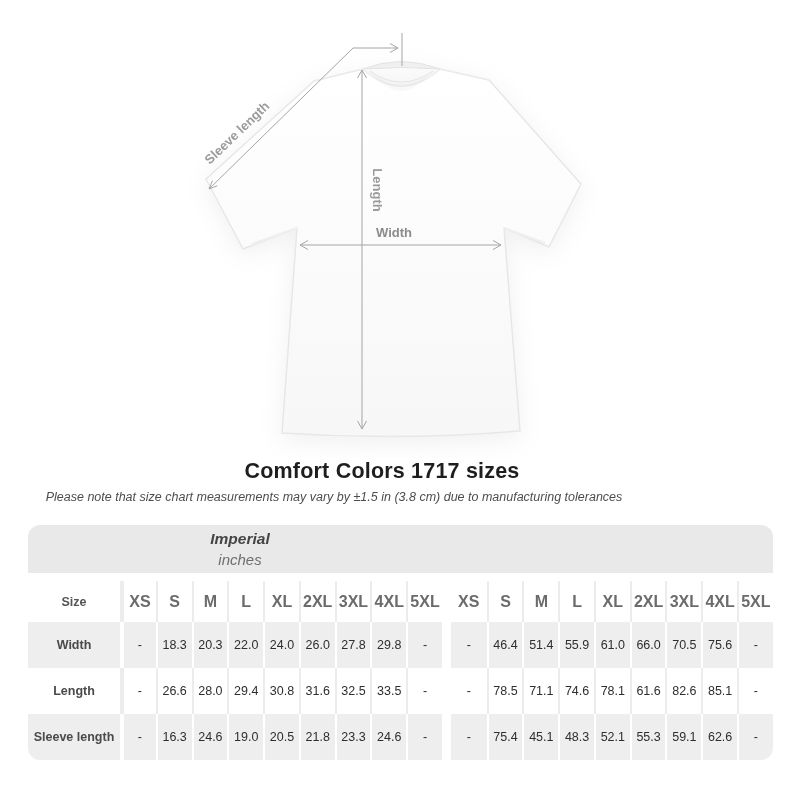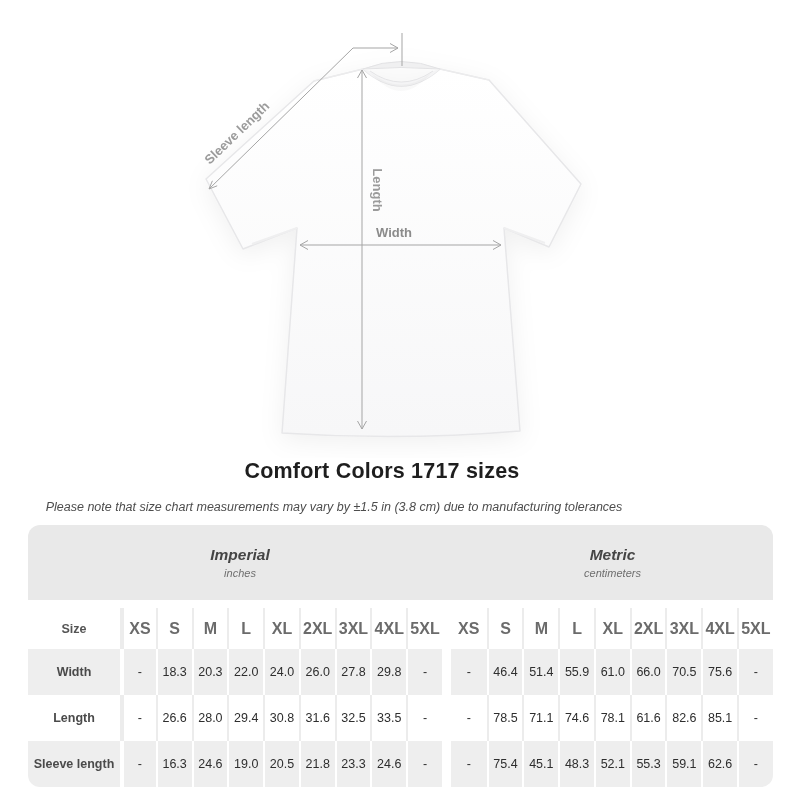--- a/index.html
+++ b/index.html
@@ -9,34 +9,34 @@
     -webkit-font-smoothing:antialiased;
   }
   .diagram{position:absolute;left:0;top:0;width:800px;height:458px;}
   svg text{font-family:"Liberation Sans","DejaVu Sans",sans-serif;}
 
   .title{
     position:absolute;left:0;top:459px;width:764px;text-align:center;
     font-size:21.5px;font-weight:bold;color:var(--title,#1e1e1e);letter-spacing:.2px;
   }
   .subtitle{
-    position:absolute;left:0;top:500px;width:668px;text-align:center;
+    position:absolute;left:0;top:490px;width:668px;text-align:center;
     font-size:12.5px;font-style:italic;color:#4d4d4d;
   }
 
   .size-table{position:absolute;left:28px;top:525px;width:745px;}
   .unit-band{
-    display:flex;height:75px;background:var(--band,#e9e9e9);
+    display:flex;height:48px;background:var(--band,#e9e9e9);
     border-radius:12px 12px 0 0;
   }
   .unit-group{display:flex;flex-direction:column;align-items:center;justify-content:center;}
   .unit-imperial{width:424px;}
   .unit-metric{flex:1;}
   .unit-name{font-size:15.5px;font-weight:bold;font-style:italic;color:#454545;}
-  .unit-sub{font-size:11px;font-style:italic;color:#6e6e6e;margin-top:3px;}
+  .unit-sub{font-size:15px;font-style:italic;color:#6e6e6e;margin-top:3px;}
 
   .header-row{display:flex;margin-top:8px;height:41px;}
   .trow{display:flex;height:46px;}
   .cell{
     display:flex;align-items:center;justify-content:center;
     box-sizing:border-box;flex:none;
   }
   .label-cell{width:92px;font-size:12.5px;font-weight:bold;color:#4a4a4a;}
   .header-row .label-cell{color:#555;}
   .sz,.val{width:35.78px;}
@@ -97,24 +97,20 @@
 </div>
 
 <div class="title">Comfort Colors 1717 sizes</div>
 <div class="subtitle">Please note that size chart measurements may vary by ±1.5 in (3.8 cm) due to manufacturing tolerances</div>
 
 <div class="size-table">
   <div class="unit-band">
     <div class="unit-group unit-imperial">
       <div class="unit-name">Imperial</div>
       <div class="unit-sub">inches</div>
-    </div>
-    <div class="unit-group unit-metric">
-      <div class="unit-name">Metric</div>
-      <div class="unit-sub">centimeters</div>
     </div>
   </div>
   <div class="header-row" id="header-row">
     <div class="cell label-cell">Size</div>
   <div class="cell sz first">XS</div>
       <div class="cell sz">S</div>
       <div class="cell sz">M</div>
       <div class="cell sz">L</div>
       <div class="cell sz">XL</div>
       <div class="cell sz">2XL</div>

